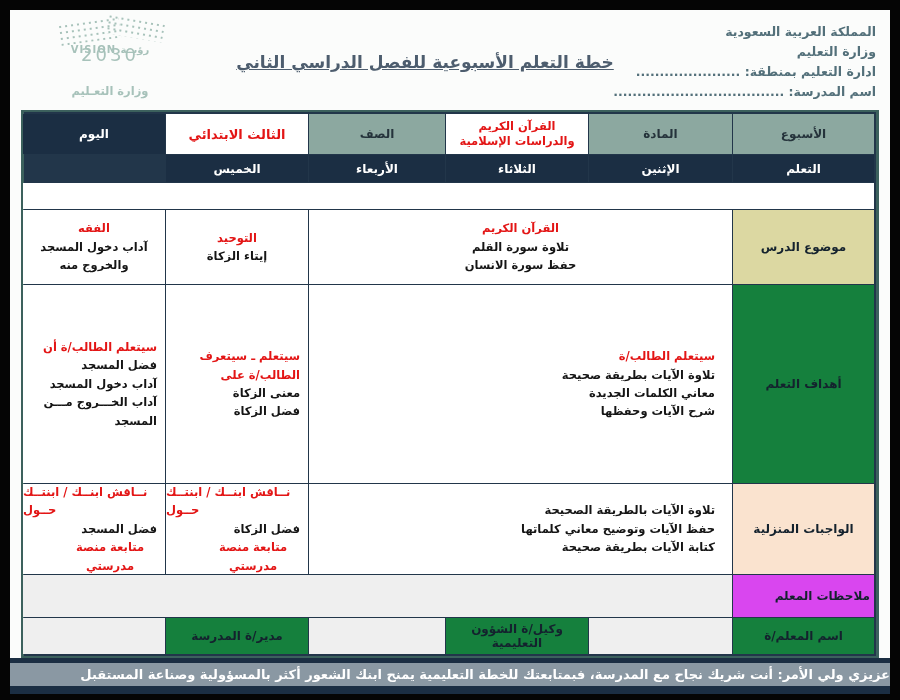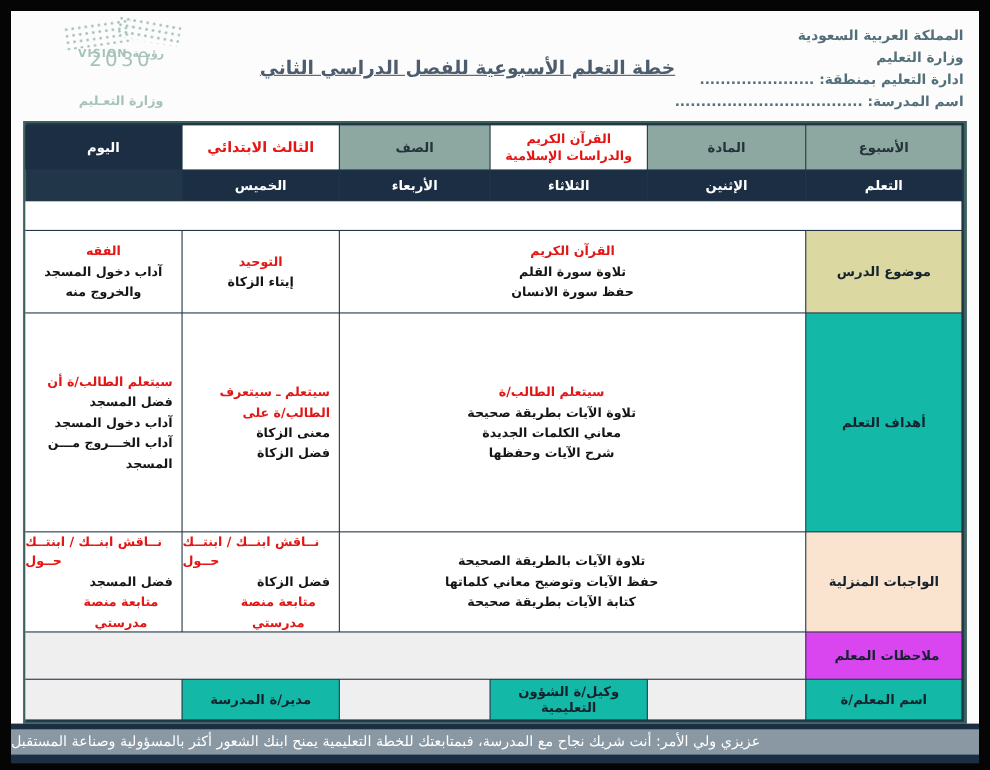--- a/index.html
+++ b/index.html
@@ -41,40 +41,40 @@
   .span3 { grid-column: span 3; }
   .span5 { grid-column: span 5; }
   .span6 { grid-column: span 6; }
 
   .meta-label   { background:#8ca8a0; color:#25333b; font-size:12px; text-align:center; }
   .meta-value   { background:#fff; color:#e31515; font-size:13px; text-align:center; }
   .meta-value.small { font-size:11.5px; line-height:1.3; padding:0 3px; }
   .day          { background:#1b2e43; color:#fff; font-size:12px; text-align:center; }
   .spacer-row   { background:#fff; }
 
-  .rowhead      { font-size:12px; color:#14222e; text-align:center; padding:0 20px; }
+  .rowhead      { font-size:12px; color:#14222e; text-align:center; padding:0 4px; }
   .head-khaki   { background:#dcd8a2; }
-  .head-sage    { background:#14b8a6; }
+  .head-sage    { background:#15803d; }
   .head-peach   { background:#fae3cf; }
   .head-gray    { background:#d946ef;text-align:right; }
 
   .content      { background:#fff; color:#151515; font-size:11.5px; line-height:1.6; }
   .content .red { color:#e31515; }
-  .pad-r30      { padding-left:8px; padding-right:46px; text-align:center; }
+  .pad-r30      { padding-left:8px; padding-right:17px; text-align:right; }
   .pad-r8       { padding-left:5px; padding-right:8px; text-align:right; }
   .light        { background:#efefef; }
 
   .hw-side .hw-heading { text-align:left; color:#e31515; }
   .hw-side .hw-mid     { text-align:right; padding-right:8px; }
   .hw-side .hw-footer  { text-align:center; color:#e31515;padding-left:32px; }
 
   
   .footer-bar  { position:absolute; left:10px; top:658px; width:880px; height:36px; background:#1b2e43; }
   .footer-band { position:absolute; left:0; top:5px; width:100%; height:23px; background:#8a98a3;
-                 color:#fff; font-size:13px; font-weight:400; text-align:left; line-height:23px; }
+                 color:#fff; font-size:13px; font-weight:700; text-align:right; line-height:23px; }
 </style>
 </head>
 <body>
 
 <div class="stage">
   <div class="page">
 
     <div class="logo">
       <div class="dots-a"></div>
       <div class="dots-b"></div>

